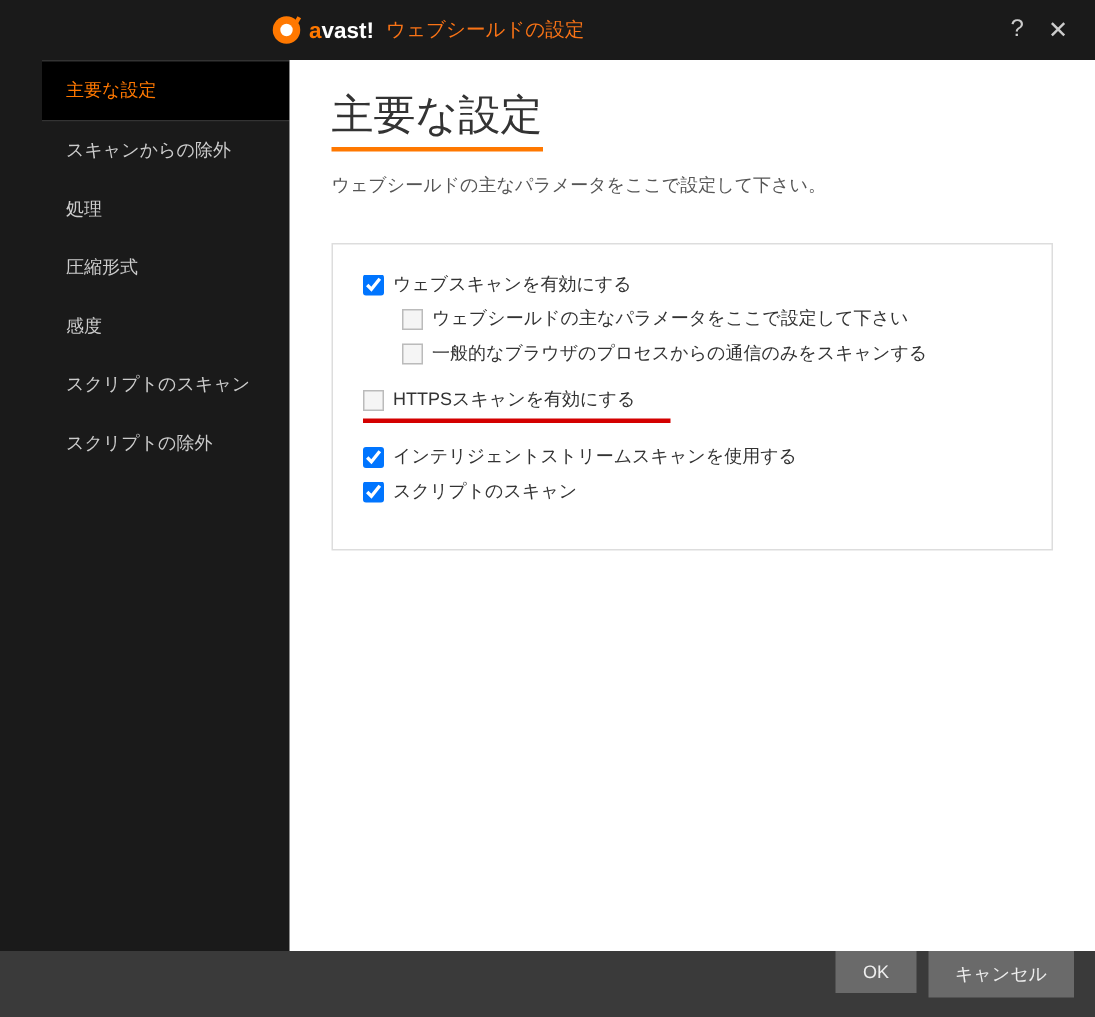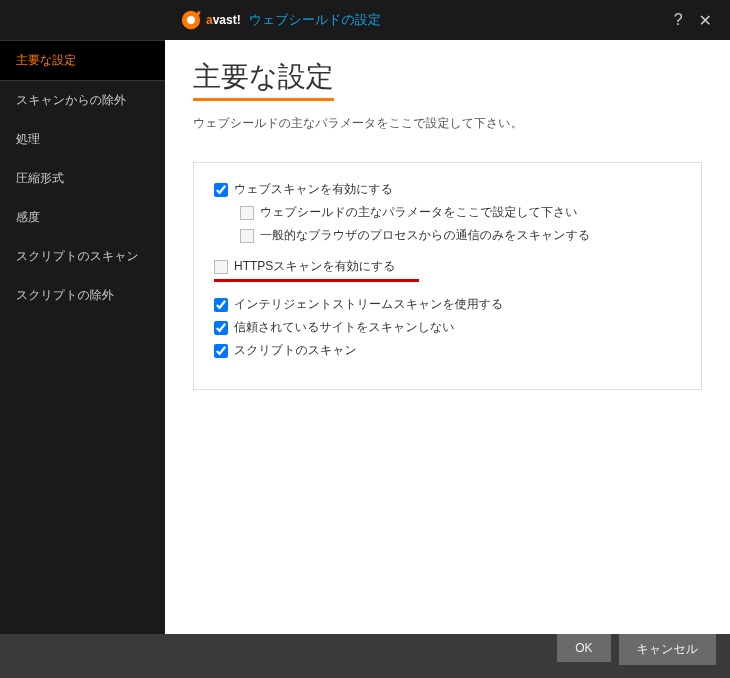--- a/index.html
+++ b/index.html
@@ -31,41 +31,42 @@
   margin-left: 170px;
 }
 .titlebar .logo-icon {
   width: 22px;
   height: 22px;
   margin-right: 4px;
 }
 .titlebar .brand {
   color: #fff;
   font-weight: bold;
-  font-size: 12px;
+  font-size: 15px;
 }
 .titlebar .brand-orange {
   color: #ff7800;
 }
 .titlebar .title-text {
-  color: #0ea5e9;
+  color: #f97316;
   font-size: 13px;
   margin-left: 8px;
 }
 .titlebar .spacer { flex: 1; }
 .titlebar .win-ctrl {
   color: #ccc;
   font-size: 16px;
   padding: 0 8px;
   cursor: pointer;
 }
 .body-row {
   flex: 1;
   display: flex;
   min-height: 0;
+  margin-left: 28px;
 }
 .sidebar {
   width: 165px;
   background: #1a1a1a;
   color: #bbb;
   display: flex;
   flex-direction: column;
   padding-top: 0;
 }
 .sidebar-item {
@@ -220,24 +221,20 @@
             <span>HTTPSスキャンを有効にする</span>
           </label>
         </div>
         <div class="highlight-underline"></div>
 
         <label class="opt">
           <input type="checkbox" checked="" style="">
           <span>インテリジェントストリームスキャンを使用する</span>
         </label>
 
-        <label class="opt">
-          <input type="checkbox" checked="" style="">
-          <span>信頼されているサイトをスキャンしない</span>
-        </label>
 
 
         <label class="opt">
           <input type="checkbox" checked="" style="">
           <span>スクリプトのスキャン</span>
         </label>
 
       </div>
     </div>
 

